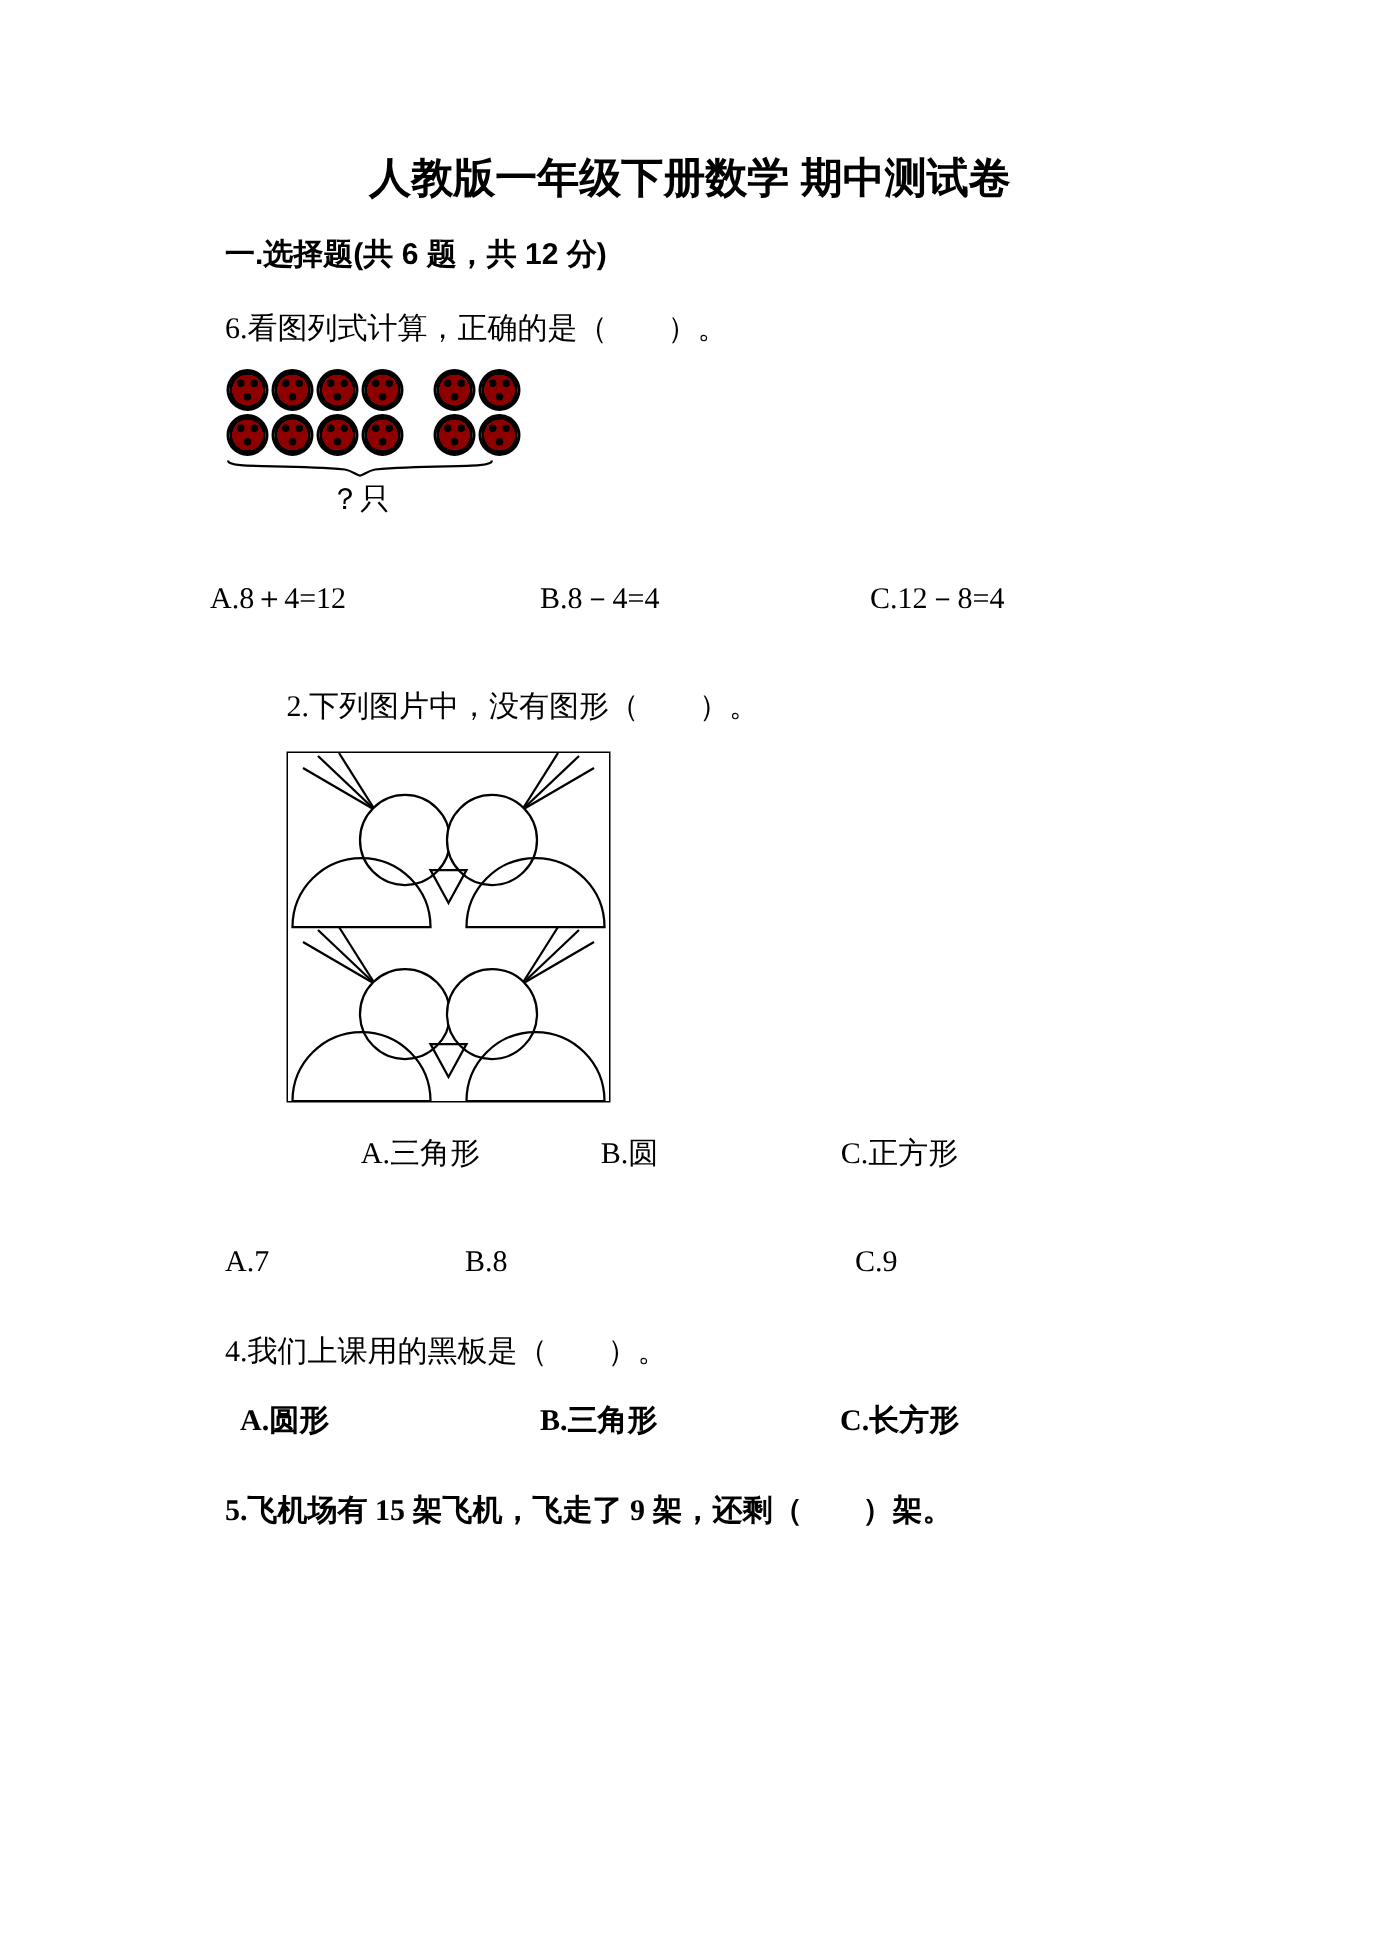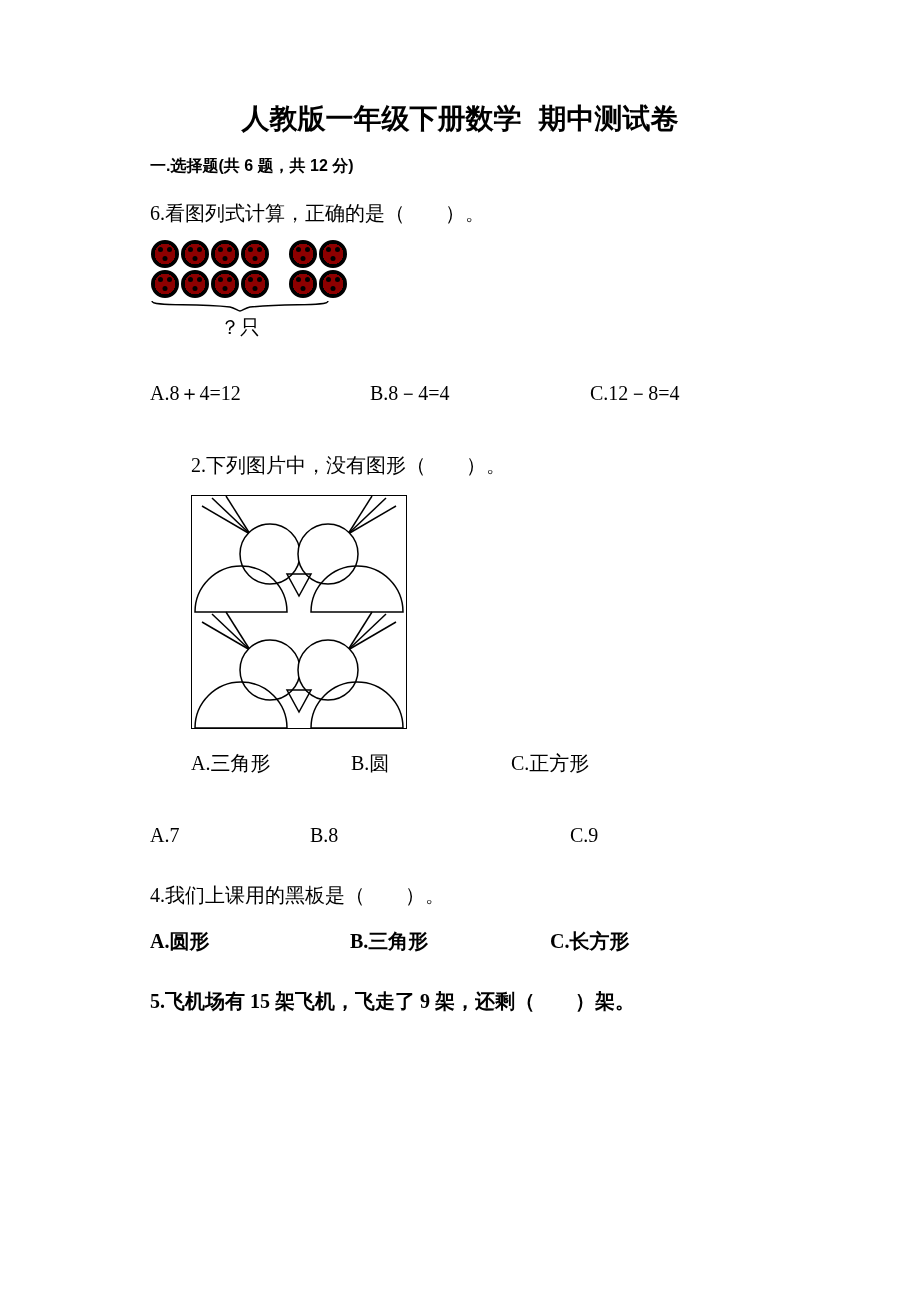--- a/index.html
+++ b/index.html
@@ -8,41 +8,42 @@
     background: #ffffff;
     font-family: "SimSun", "宋体", serif;
     color: #000;
     width: 920px;
   }
   .page {
     padding: 100px 150px 60px 150px;
     box-sizing: border-box;
   }
   h1.title {
-    font-family: Liberation Mono, monospace;
+    font-family: Liberation Sans, sans-serif;
     font-size: 28px;
     font-weight: bold;
     text-align: center;
     margin: 0 0 18px 0;
   }
   .section-head {
     font-family: "SimHei", "黑体", sans-serif;
-    font-size: 16px;
+    font-size: 20px;
     font-weight: bold;
     margin: 12px 0 20px 0;
   }
   .q {
     font-size: 20px;
     line-height: 1.6;
     margin-bottom: 28px;
   }
   .options-row {
     display: flex;
     font-size: 20px;
     margin-top: 8px;
+    justify-content: center;
   }
   .options-row > div {
     flex: 0 0 auto;
   }
   .opt-a { width: 220px; }
   .opt-b { width: 220px; }
   .opt-c { width: 200px; }
   .options-row.tight .opt-a { width: 160px; }
   .options-row.tight .opt-b { width: 160px; }
   .options-row.tight .opt-c { width: 160px; }

